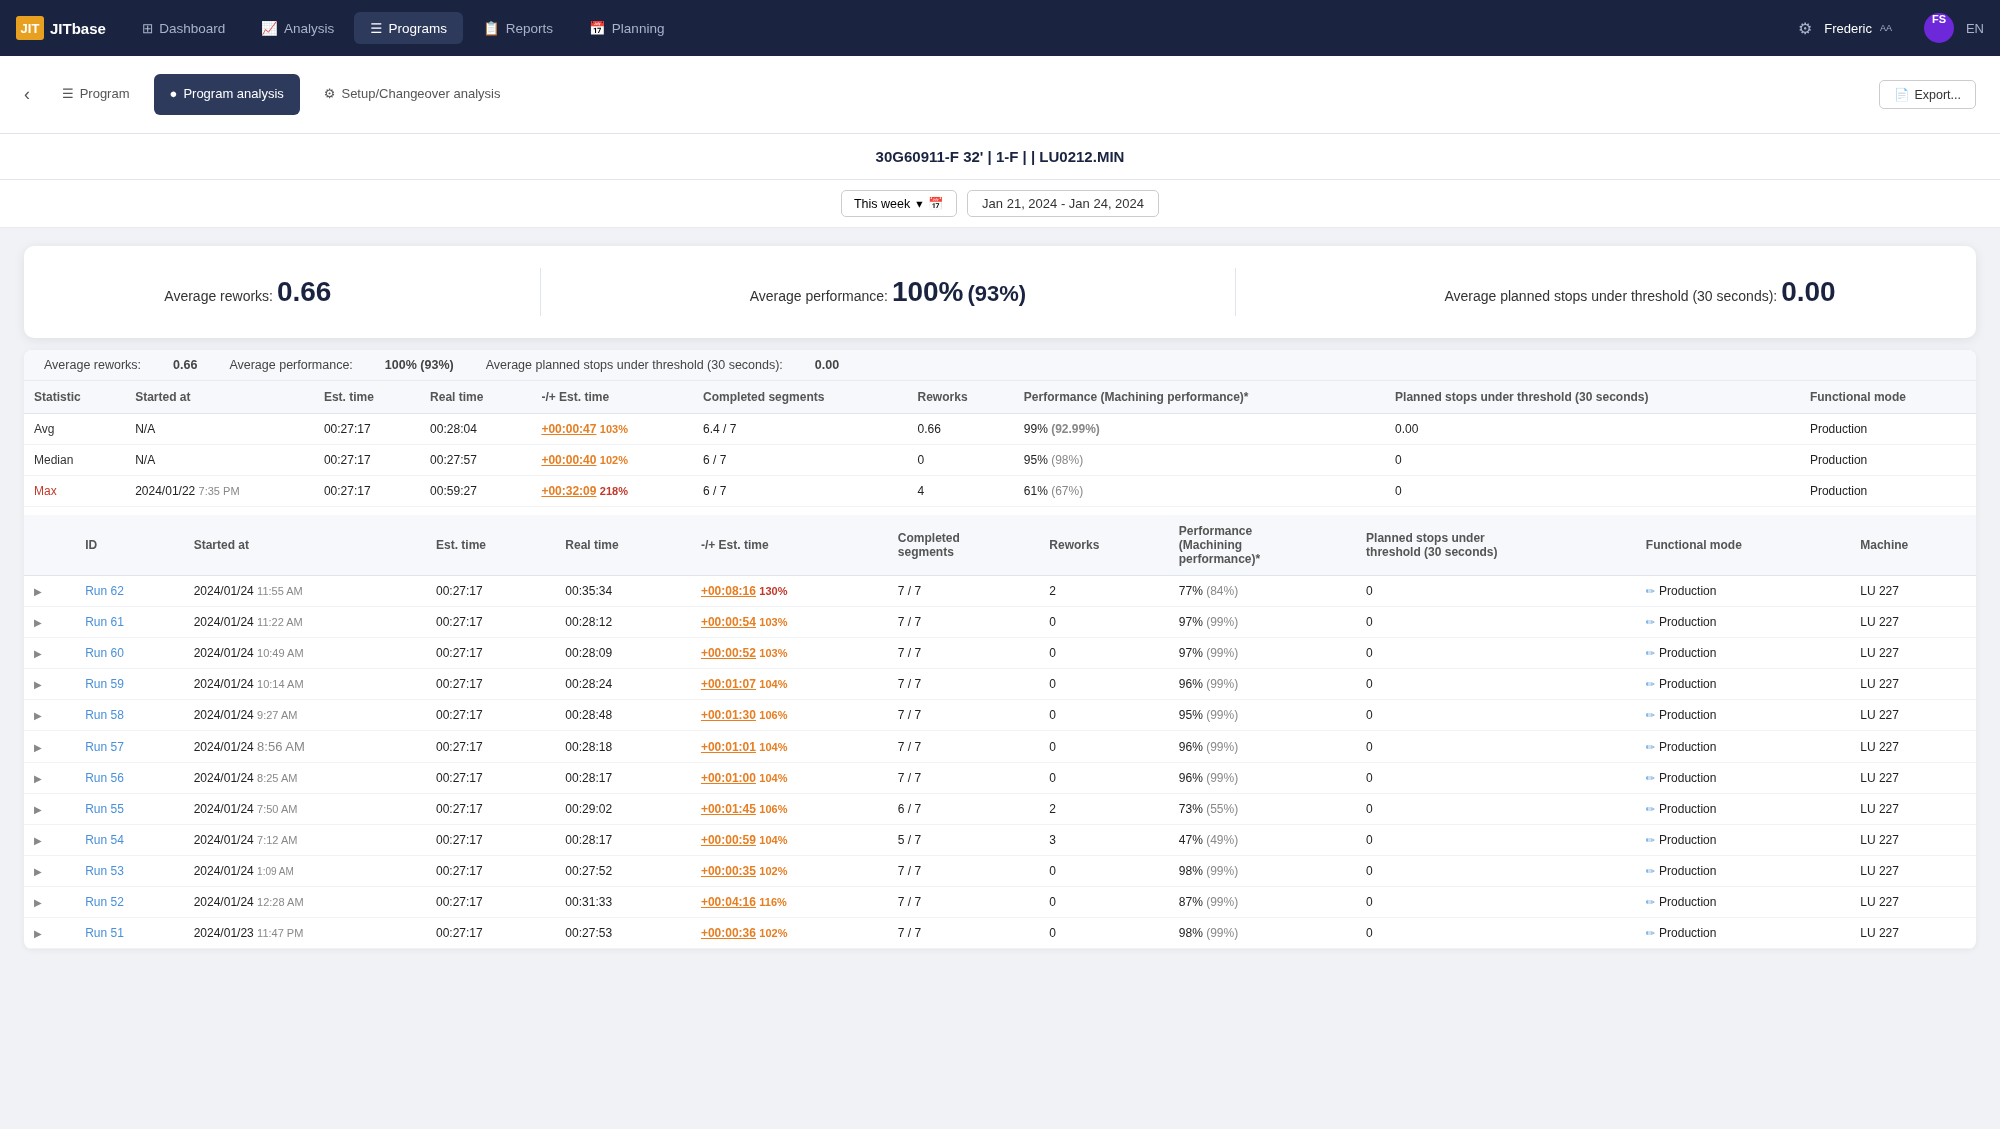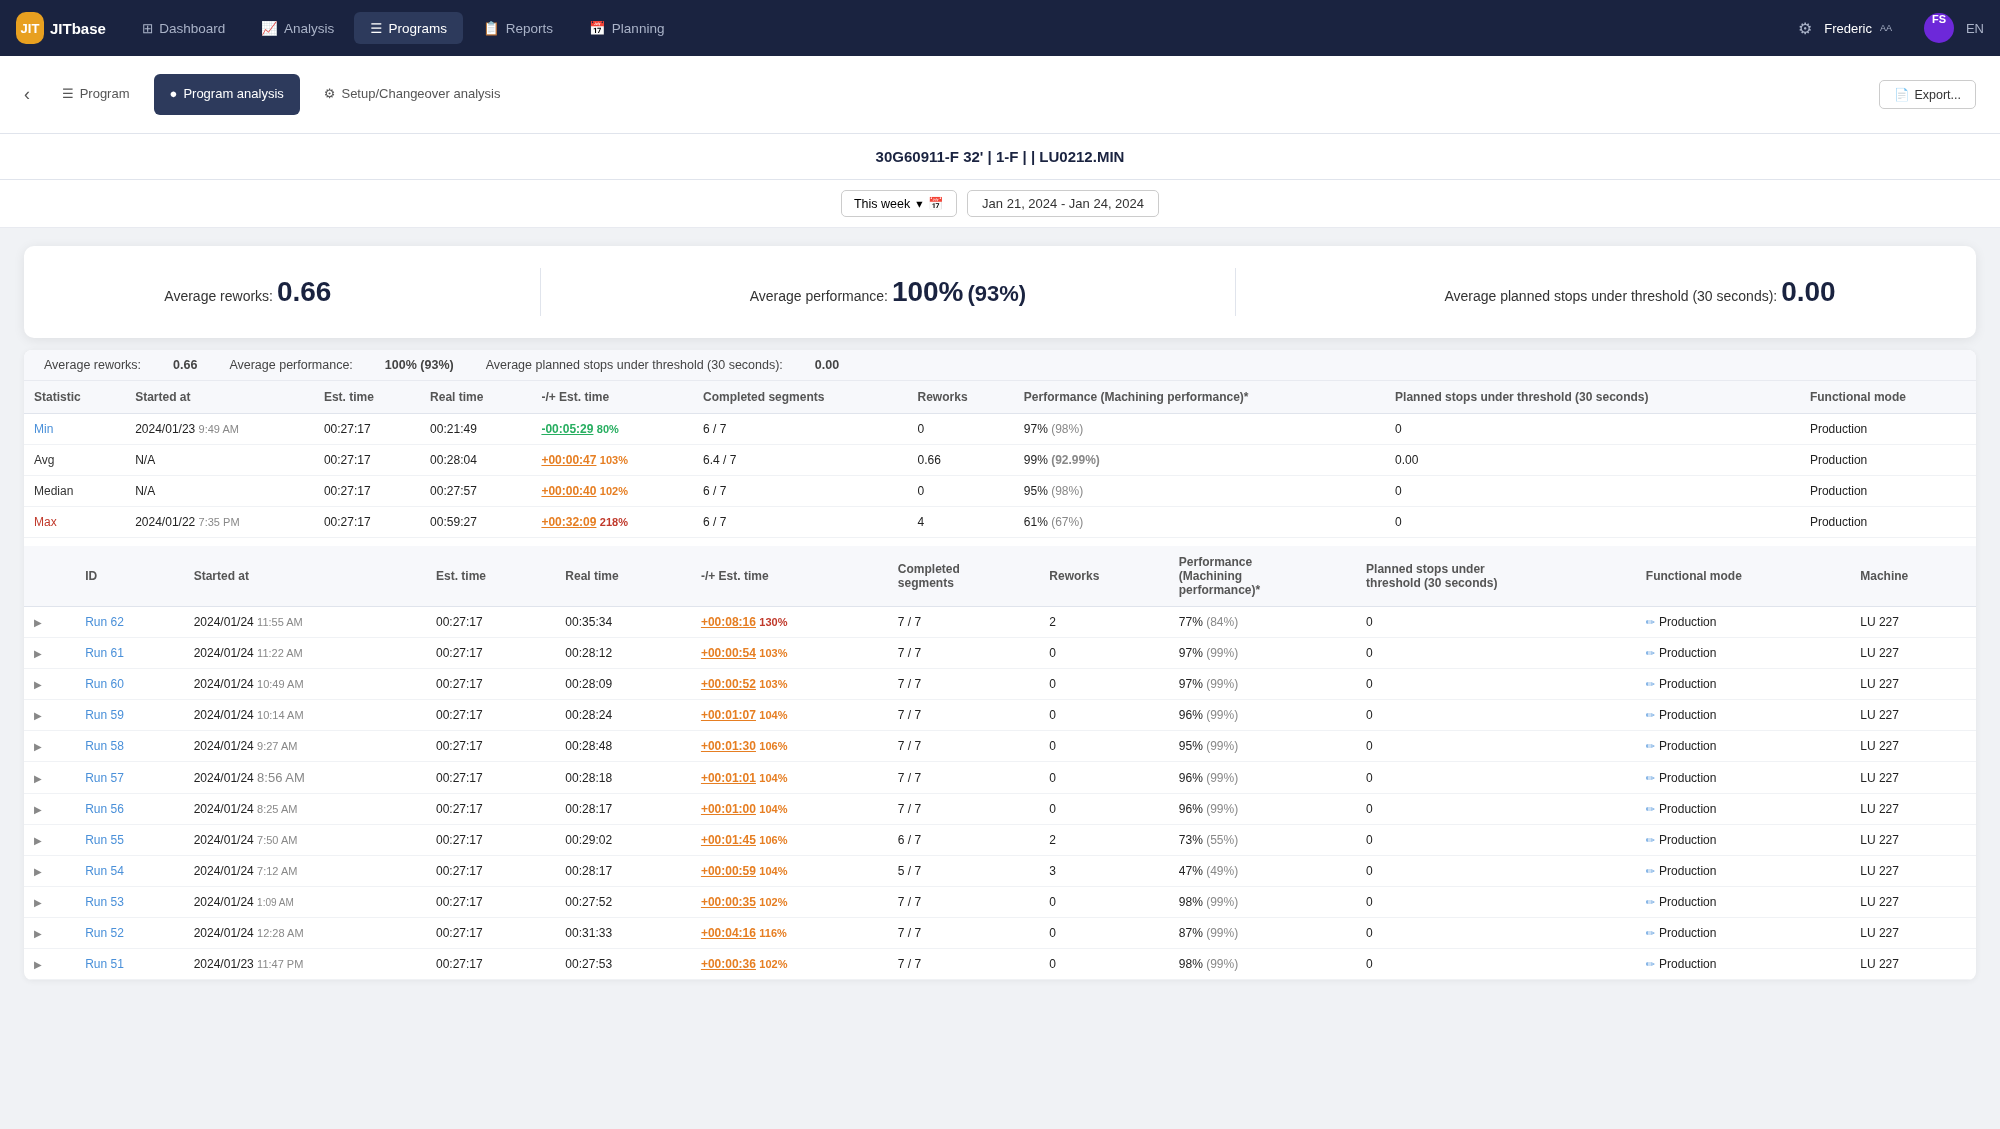--- a/index.html
+++ b/index.html
@@ -1,21 +1,21 @@
 <!DOCTYPE html>
 <html><head>
   <meta charset="utf-8">
   <style>
     * { box-sizing: border-box; margin: 0; padding: 0; }
     body { font-family: -apple-system, BlinkMacSystemFont, 'Segoe UI', Arial, sans-serif; font-size: 13px; background: #f0f2f5; color: #222; }
 
     
     .nav { background: #1a2340; display: flex; align-items: center; height: 56px; padding: 0 16px; gap: 4px; }
     .nav-logo { display: flex; align-items: center; gap: 6px; color: #fff; font-weight: 700; font-size: 15px; margin-right: 16px; }
-    .nav-logo-icon { width: 28px; height: 32px; background: #e8a020; border-radius: 10px; display: flex; align-items: center; justify-content: center; color: #fff; font-weight: 900; font-size: 13px; }
+    .nav-logo-icon { width: 28px; height: 24px; background: #e8a020; border-radius: 3px; display: flex; align-items: center; justify-content: center; color: #fff; font-weight: 900; font-size: 13px; }
     .nav-item { color: #aab3c8; padding: 8px 16px; border-radius: 6px; cursor: pointer; font-size: 13.5px; display: flex; align-items: center; gap: 6px; }
     .nav-item.active { background: #2d3a5c; color: #fff; }
     .nav-right { margin-left: auto; display: flex; align-items: center; gap: 12px; }
     .nav-user { display: flex; align-items: center; gap: 8px; color: #fff; font-size: 13px; }
     .nav-avatar { width: 30px; height: 30px; border-radius: 50%; background: #6d28d9; display: flex; align-items: flex-start; justify-content: center; color: #fff; font-weight: 700; font-size: 11px; margin-left: 30px; }
     .nav-lang { color: #aab3c8; font-size: 13px; cursor: pointer; }
     .nav-settings-icon { color: #aab3c8; font-size: 16px; cursor: pointer; }
 
     
     .header-bar { background: #fff; border-bottom: 1px solid #e0e4ec; padding: 12px 24px; display: flex; align-items: center; justify-content: space-between; }
@@ -183,35 +183,20 @@
         <th>Real time</th>
         <th>-/+ Est. time</th>
         <th>Completed segments</th>
         <th>Reworks</th>
         <th>Performance (Machining performance)*</th>
         <th>Planned stops under threshold (30 seconds)</th>
         <th>Functional mode</th>
       </tr>
     </thead>
     <tbody id="stats-tbody">
-        <tr>
-    <td><a href="#" class="min-link">Min</a></td>
-    <td>2024/01/23 <span style="color:#888;font-size:11px;">9:49 AM</span></td>
-    <td>00:27:17</td>
-    <td>00:21:49</td>
-    <td>
-      <span class="negative underline-green">-00:05:29</span>
-      <span class="pct-green"> 80%</span>
-    </td>
-    <td>6 / 7</td>
-    <td>0</td>
-    <td>97% <span style="color:#888;">(98%)</span></td>
-    <td>0</td>
-    <td>Production</td>
-  </tr>
         <tr>
     <td><span class="avg-label">Avg</span></td>
     <td>N/A</td>
     <td>00:27:17</td>
     <td>00:28:04</td>
     <td>
       <span class="positive underline-orange">+00:00:47</span>
       <span class="pct-orange"> 103%</span>
     </td>
     <td>6.4 / 7</td>

